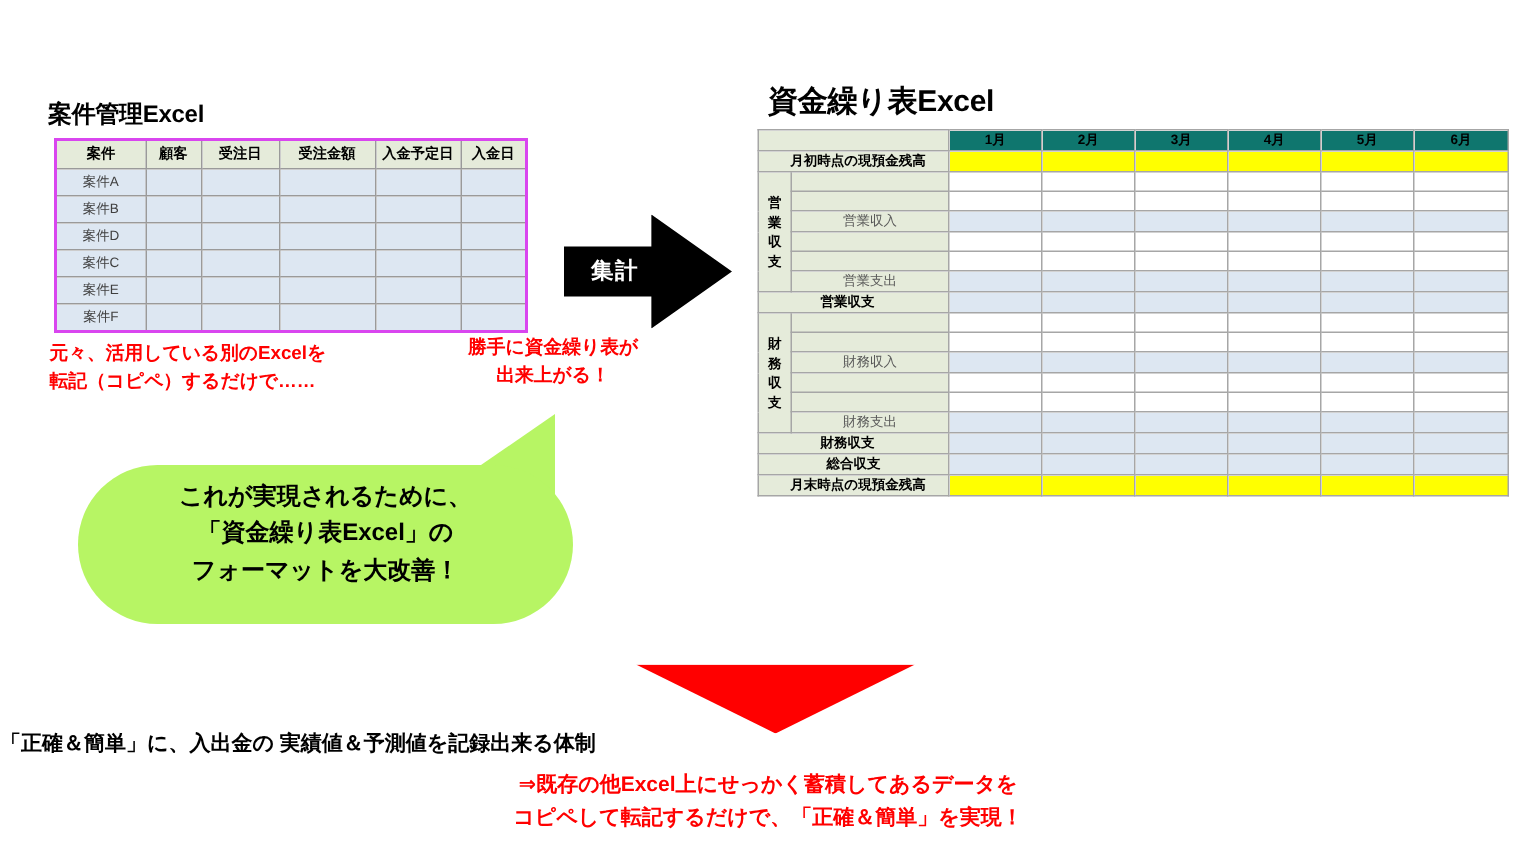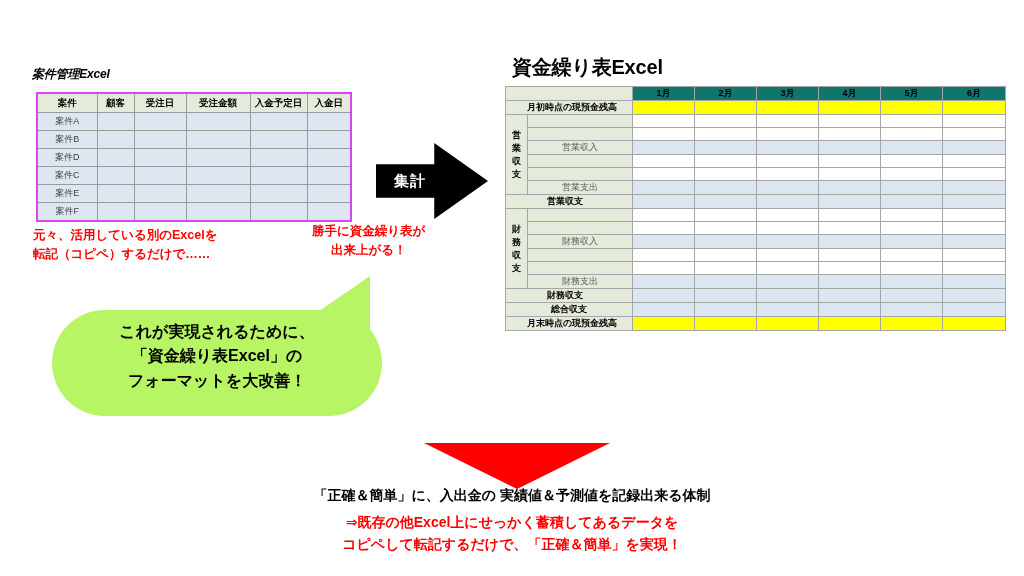--- a/index.html
+++ b/index.html
@@ -22,22 +22,21 @@
   .title {
     font-weight: bold;
     color: #000;
     white-space: nowrap;
     letter-spacing: -0.2px;
   }
 
   
   #left-title {
     left: 32px; top: 66px;
-    font-size: 12px;
-    font-style: italic;
+    font-size: 16px;
   }
   #left-table {
     left: 36px; top: 92px;
     border-collapse: collapse;
     table-layout: fixed;
     border: 2px solid #d946ef;
   }
   #left-table th, #left-table td {
     border: 1px solid #9a9a9a;
     height: 17px;
@@ -169,21 +168,21 @@
     left: 424px; top: 443px;
     width: 186px; height: 46px;
     background: #ff0000;
     clip-path: polygon(0% 0%, 100% 0%, 50% 100%);
   }
 
   
   #bottom-black {
     left: 0; top: 487px;
     width: 1024px;
-    text-align: center;
+    text-align: left;
     font-size: 14px;
     font-weight: bold;
     color: #000;
   }
   #bottom-red {
     left: 0; top: 511px;
     width: 1024px;
     text-align: center;
     font-size: 14px;
     font-weight: bold;

